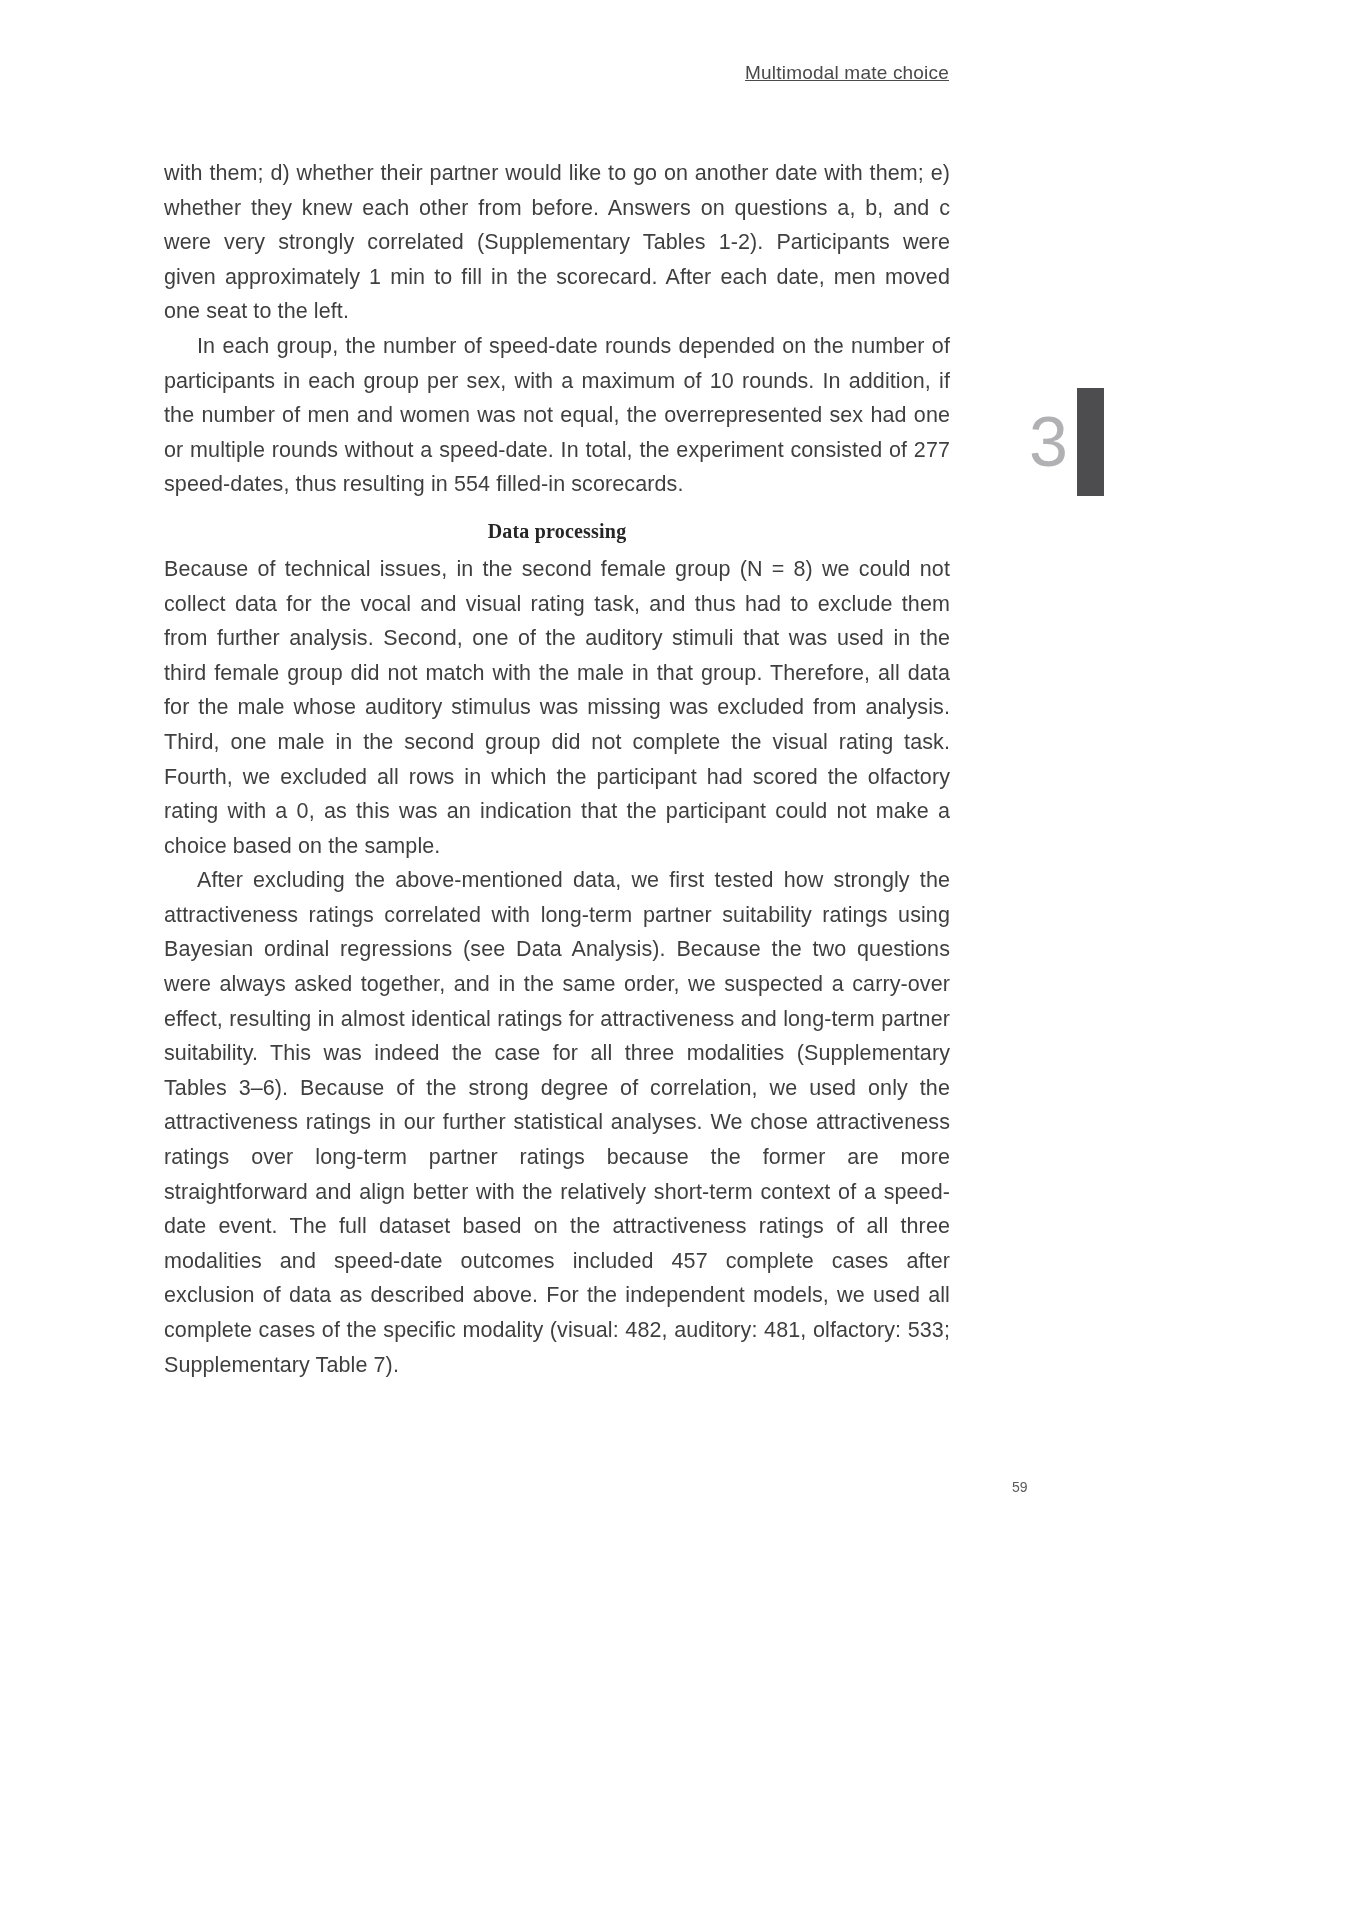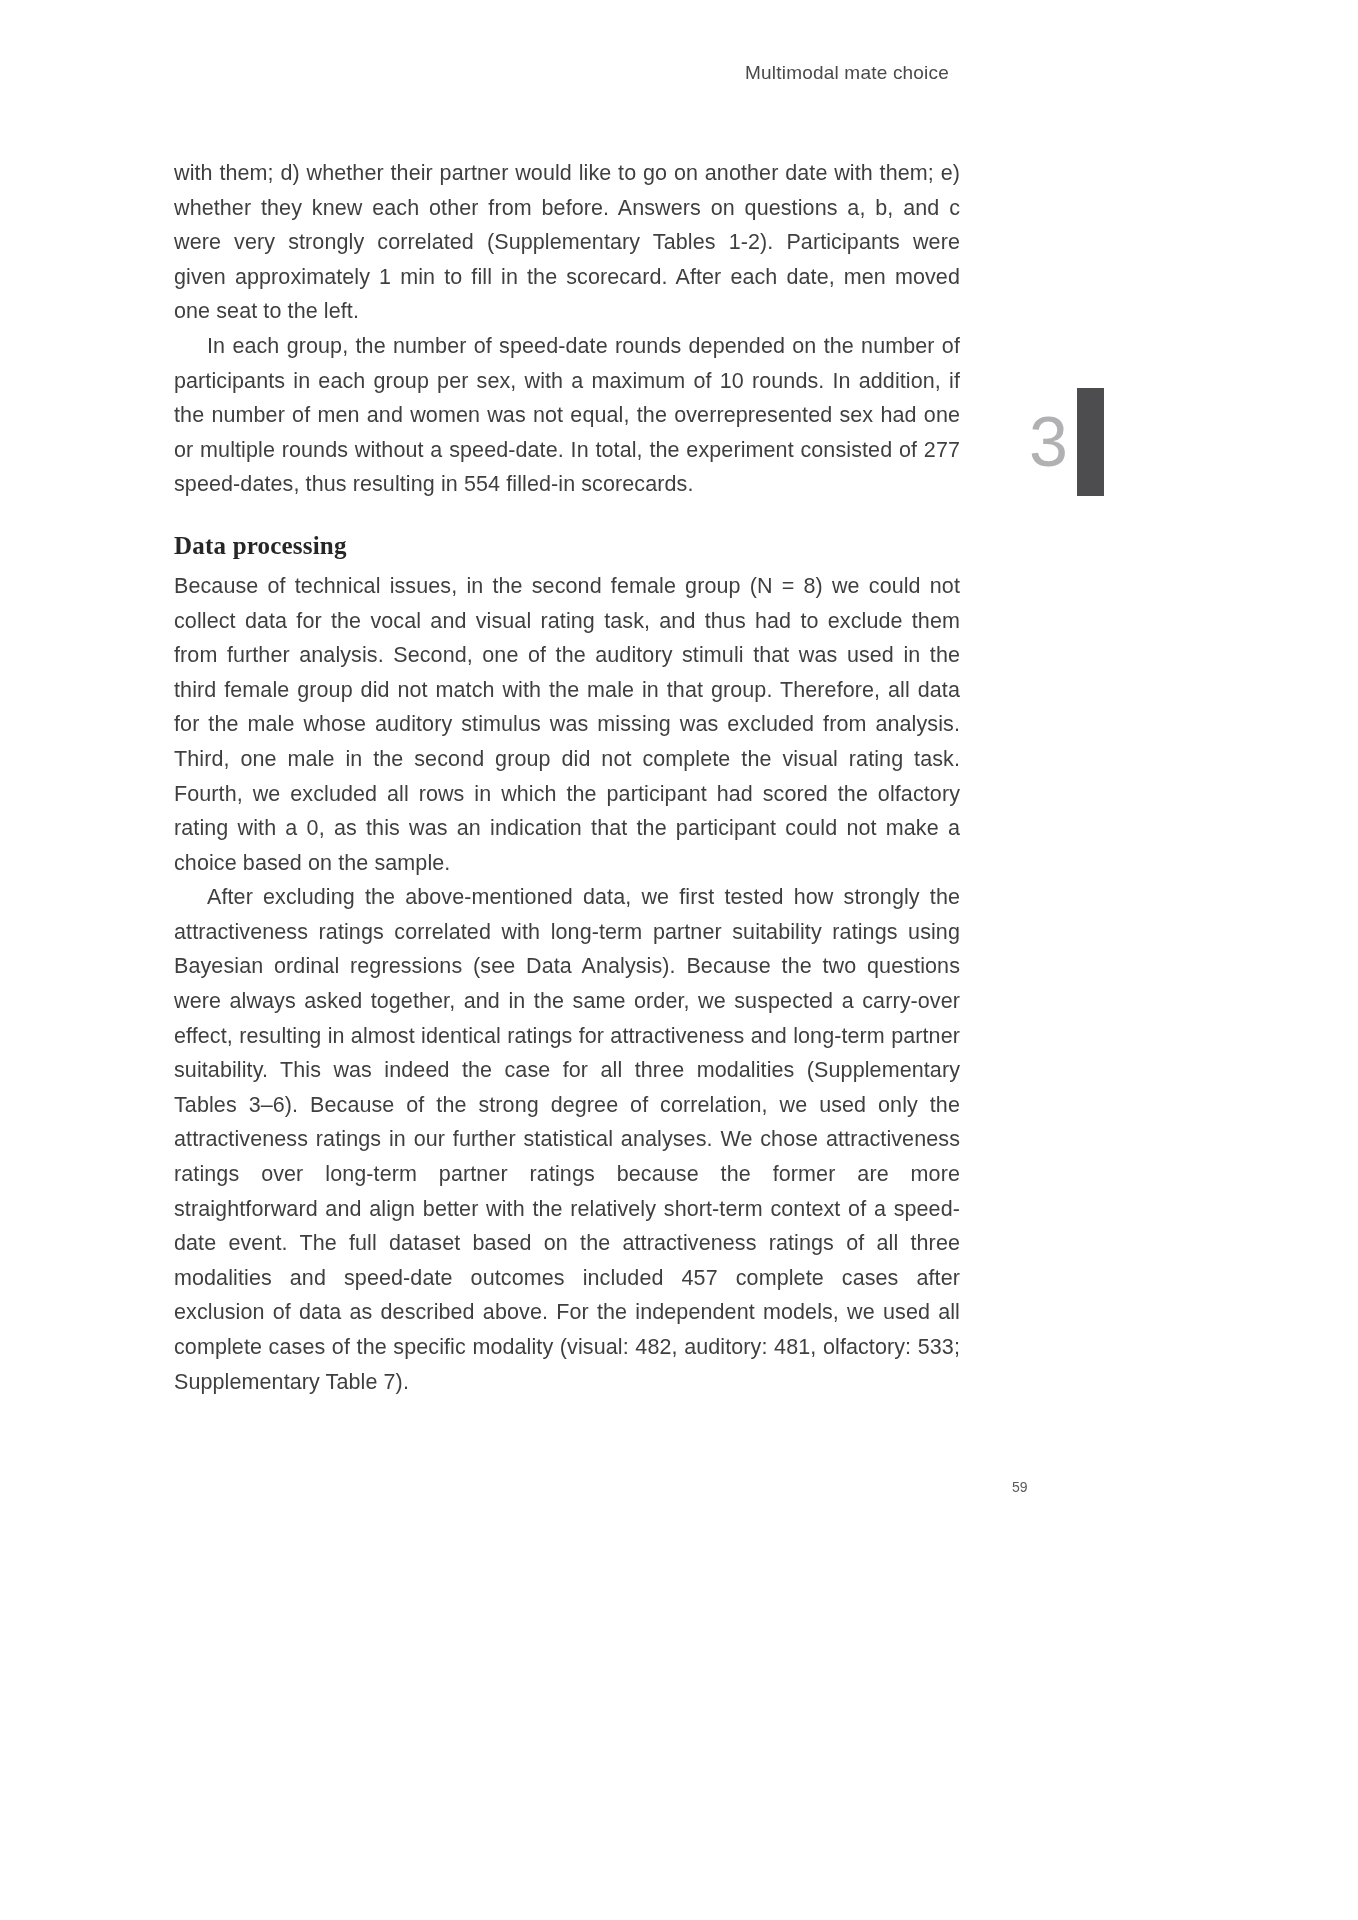--- a/index.html
+++ b/index.html
@@ -21,45 +21,47 @@
   }
   .running-header {
     position: absolute;
     left: 163px;
     top: 62px;
     width: 786px;
     text-align: right;
     font-size: 19px;
     color: #4a4a4a;
     letter-spacing: 0.2px;
+    text-decoration: underline;
   }
   .text-column {
     position: absolute;
-    left: 174px;
+    left: 164px;
     top: 156px;
     width: 786px;
   }
   .body-para {
     margin: 0;
     font-size: 21.5px;
     line-height: 34.6px;
     color: #3f3f3f;
     text-align: justify;
     letter-spacing: 0.1px;
   }
   .body-para.indent {
     text-indent: 33px;
   }
   .section-heading {
-    margin: 30px 0 9px 0;
+    margin: 18px 0 9px 0;
     font-family: "Liberation Serif", "DejaVu Serif", serif;
     font-weight: bold;
-    font-size: 25px;
+    font-size: 20px;
     color: #262626;
     letter-spacing: 0.2px;
+    text-align: center;
   }
   .chapter-marker {
     position: absolute;
     left: 1020px;
     top: 388px;
     width: 338px;
     height: 108px;
   }
   .chapter-number {
     position: absolute;

